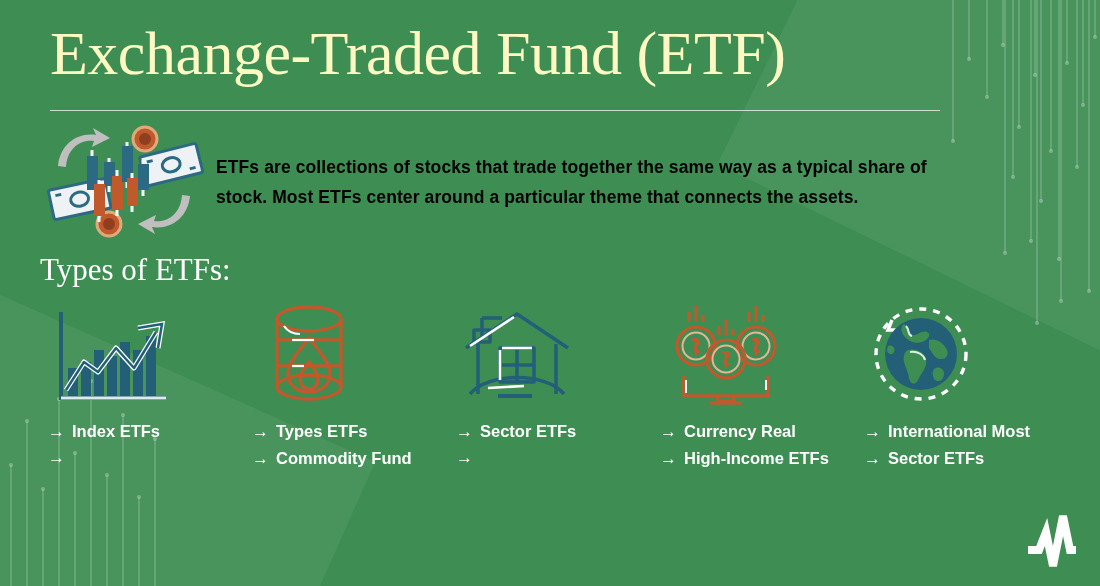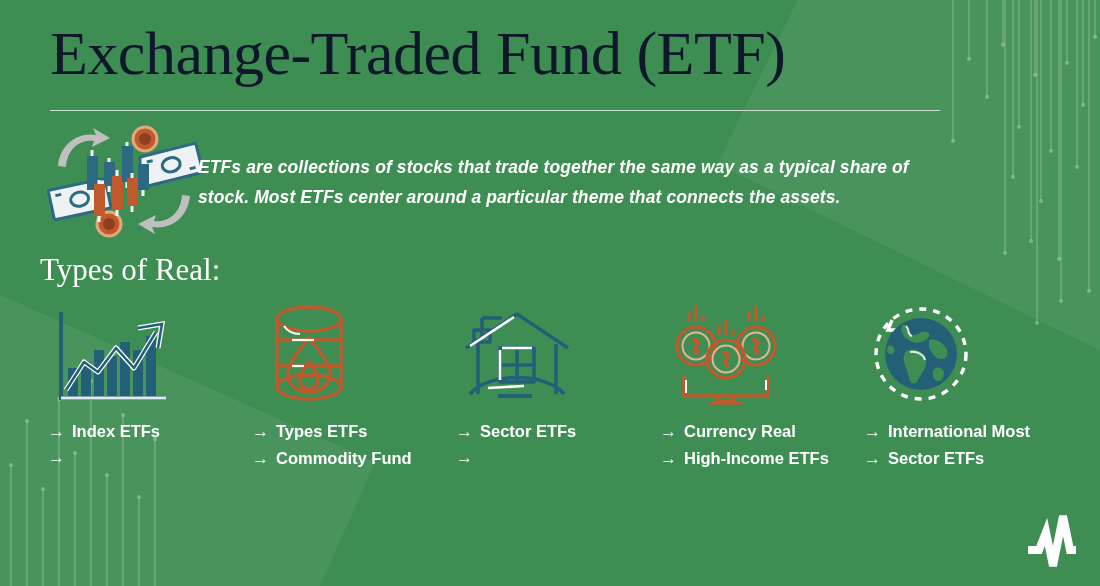--- a/index.html
+++ b/index.html
@@ -42,42 +42,41 @@
   }
   .rain.up.dot::after { bottom: auto; top: -3px; }
 
   
   .title {
     position: absolute;
     left: 50px; top: 22px;
     font-family: "Liberation Serif", serif;
     font-size: 62px;
     line-height: 1.0;
-    color: #0f172a;
+    color: #fef9c3;
     letter-spacing: -0.5px;
     white-space: nowrap;
   }
   .title-rule {
     position: absolute;
     left: 50px; top: 110px;
     width: 890px; height: 1px;
     background: rgba(255,255,255,0.72);
   }
 
   
   .intro {
     position: absolute;
-    left: 198px; top: 152px;
+    left: 216px; top: 152px;
     width: 740px;
-    color: #ffffff;
+    color: #000000;
     font-size: 17.5px;
     font-weight: bold;
     line-height: 30px;
     letter-spacing: 0.1px;
-    font-style: italic;
   }
 
   .hero-illo { position: absolute; left: 44px; top: 118px; }
 
   
   .types-heading {
     position: absolute;
     left: 40px; top: 252px;
     font-family: "Liberation Serif", serif;
     font-size: 31px;
@@ -213,21 +212,21 @@
         <rect x="83" y="60" width="11" height="28" fill="#c0592b"></rect>
 
         <line x1="99" y1="42" x2="99" y2="78" stroke="#f2f6f7"></line>
         <rect x="94" y="46" width="11" height="26" fill="#2c6a84"></rect>
       </g>
     </svg>
   </div>
 
   <div class="intro">ETFs are collections of stocks that trade together the same way as a typical share of stock. Most ETFs center around a particular theme that connects the assets.</div>
 
-  <div class="types-heading">Types of Real:</div>
+  <div class="types-heading">Types of ETFs:</div>
 
   <div class="cols">
 
     <div class="col">
       <div class="col-icon">
         <svg width="124" height="100" viewBox="0 0 124 100" aria-hidden="true">
           <g fill="#236078">
             <rect x="18" y="62" width="10" height="28"></rect>
             <rect x="31" y="56" width="10" height="34"></rect>
             <rect x="44" y="44" width="10" height="46"></rect>

